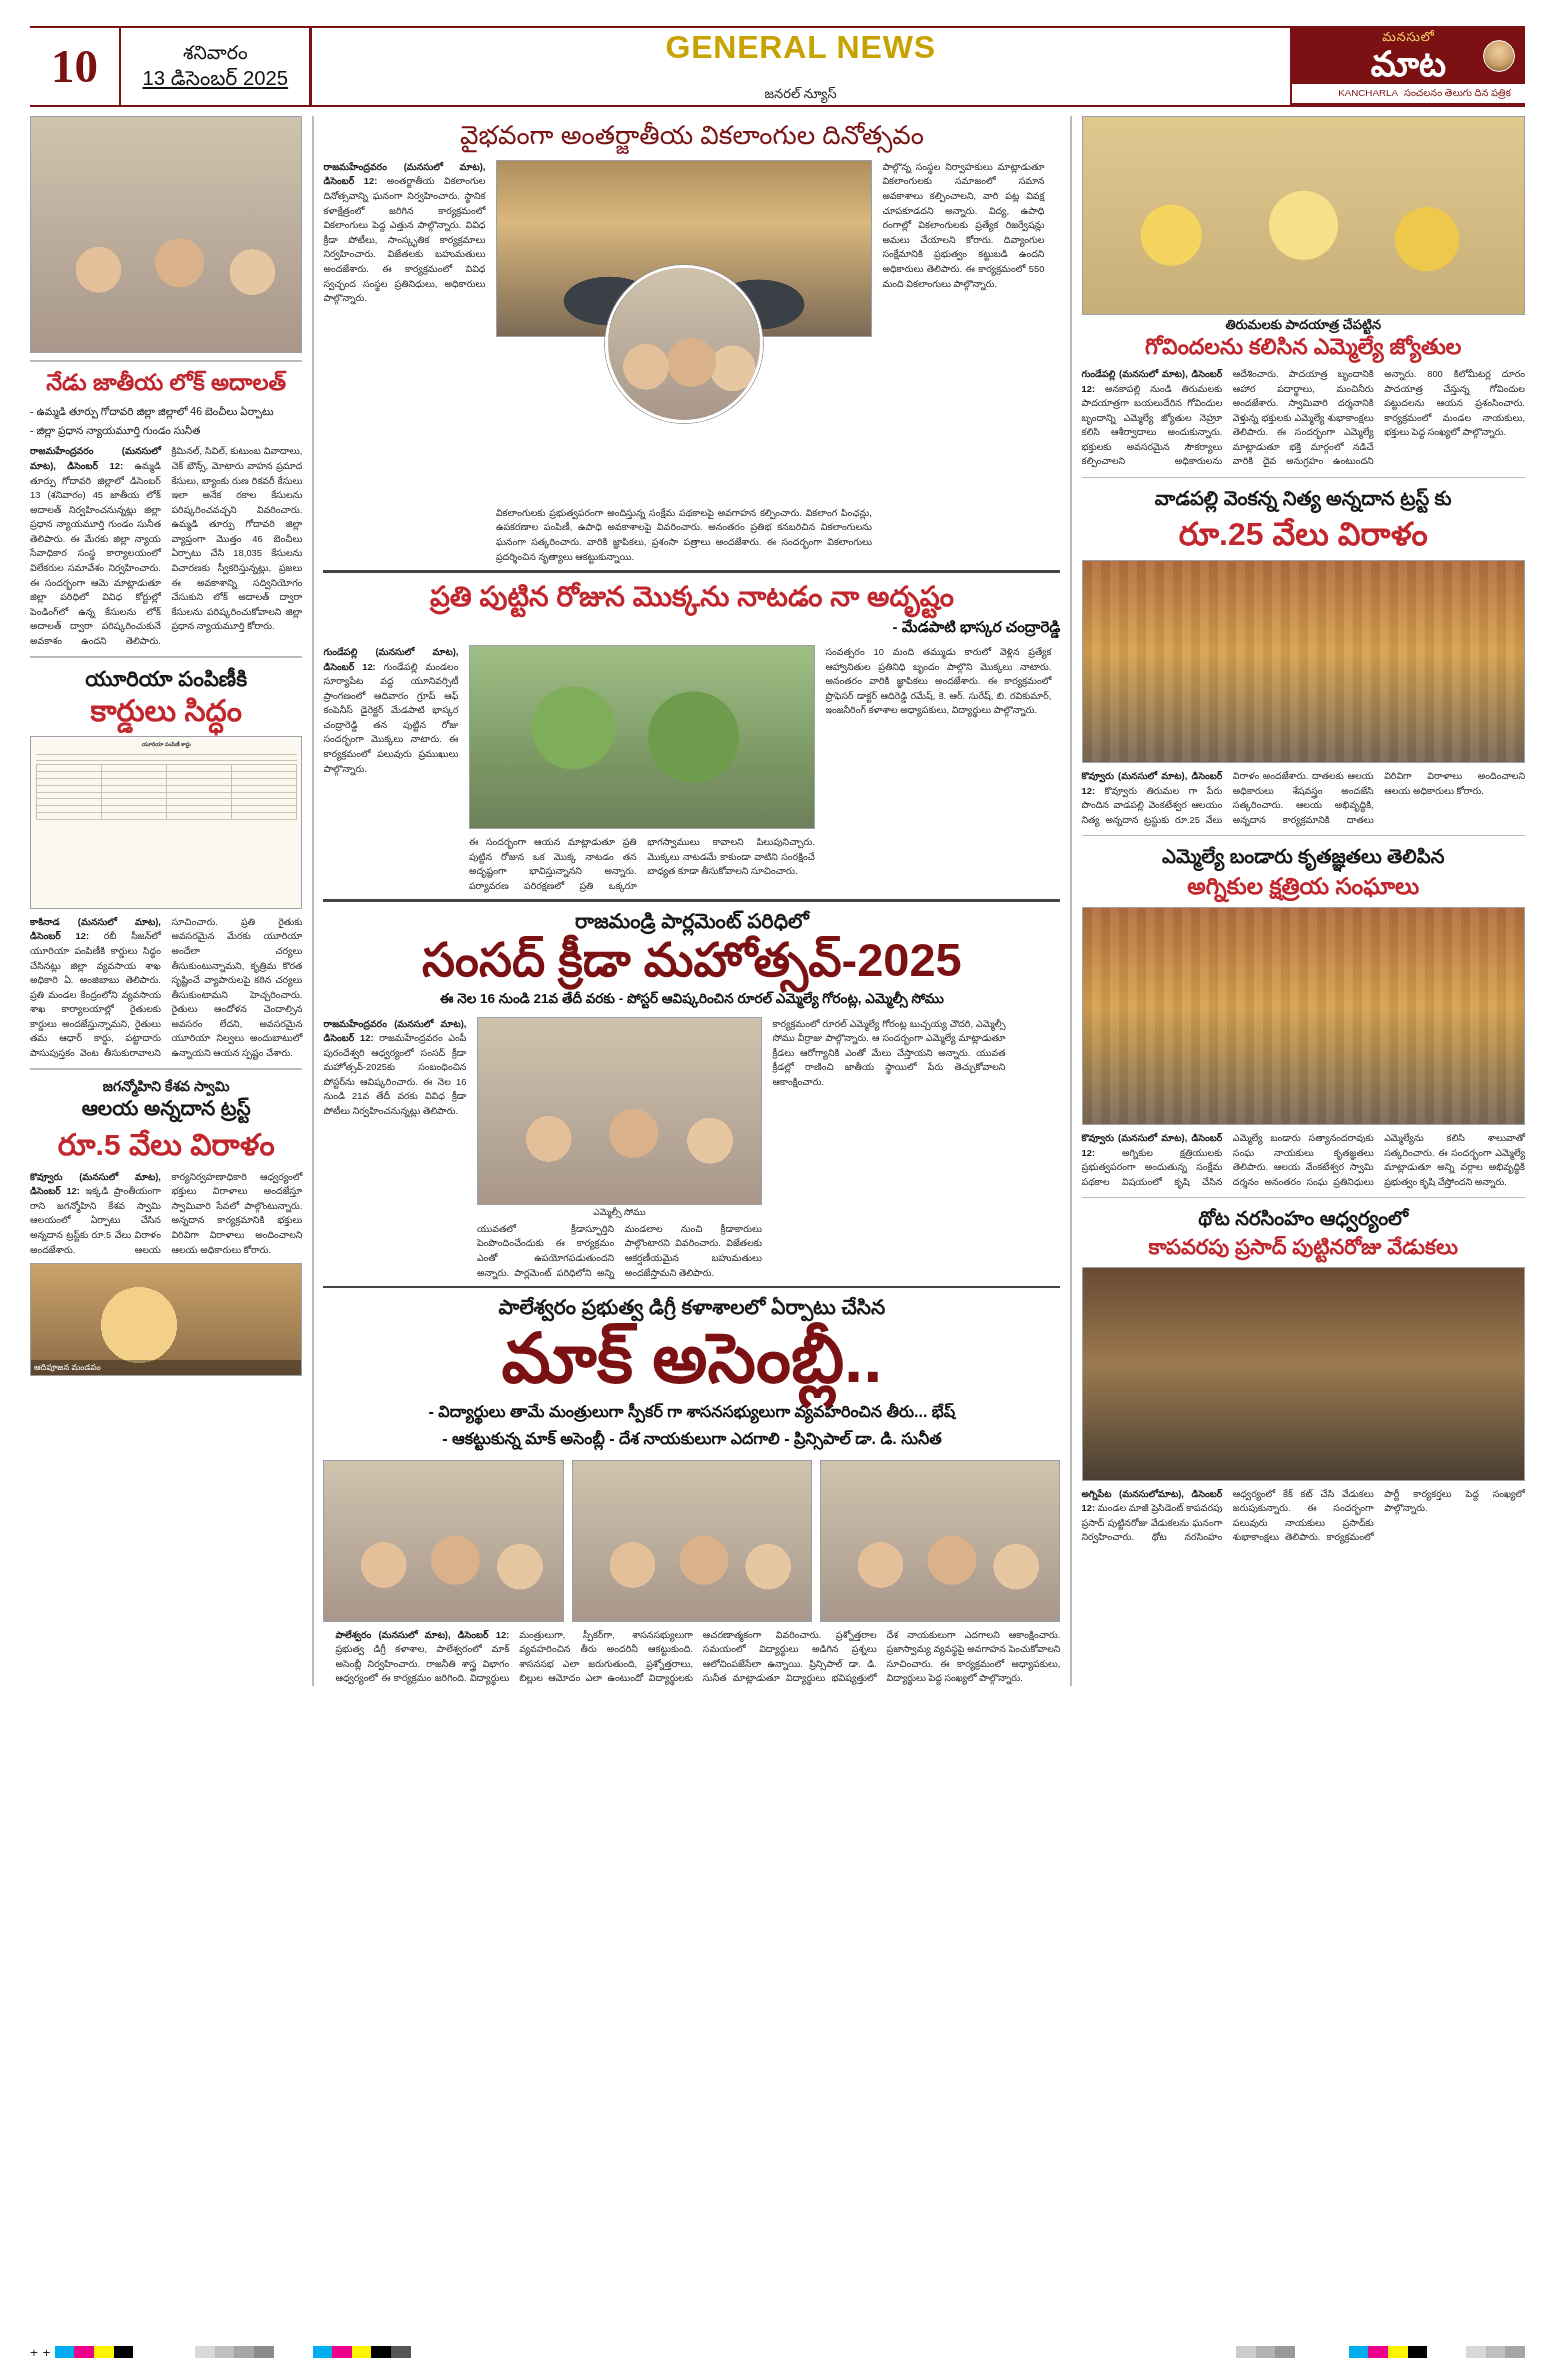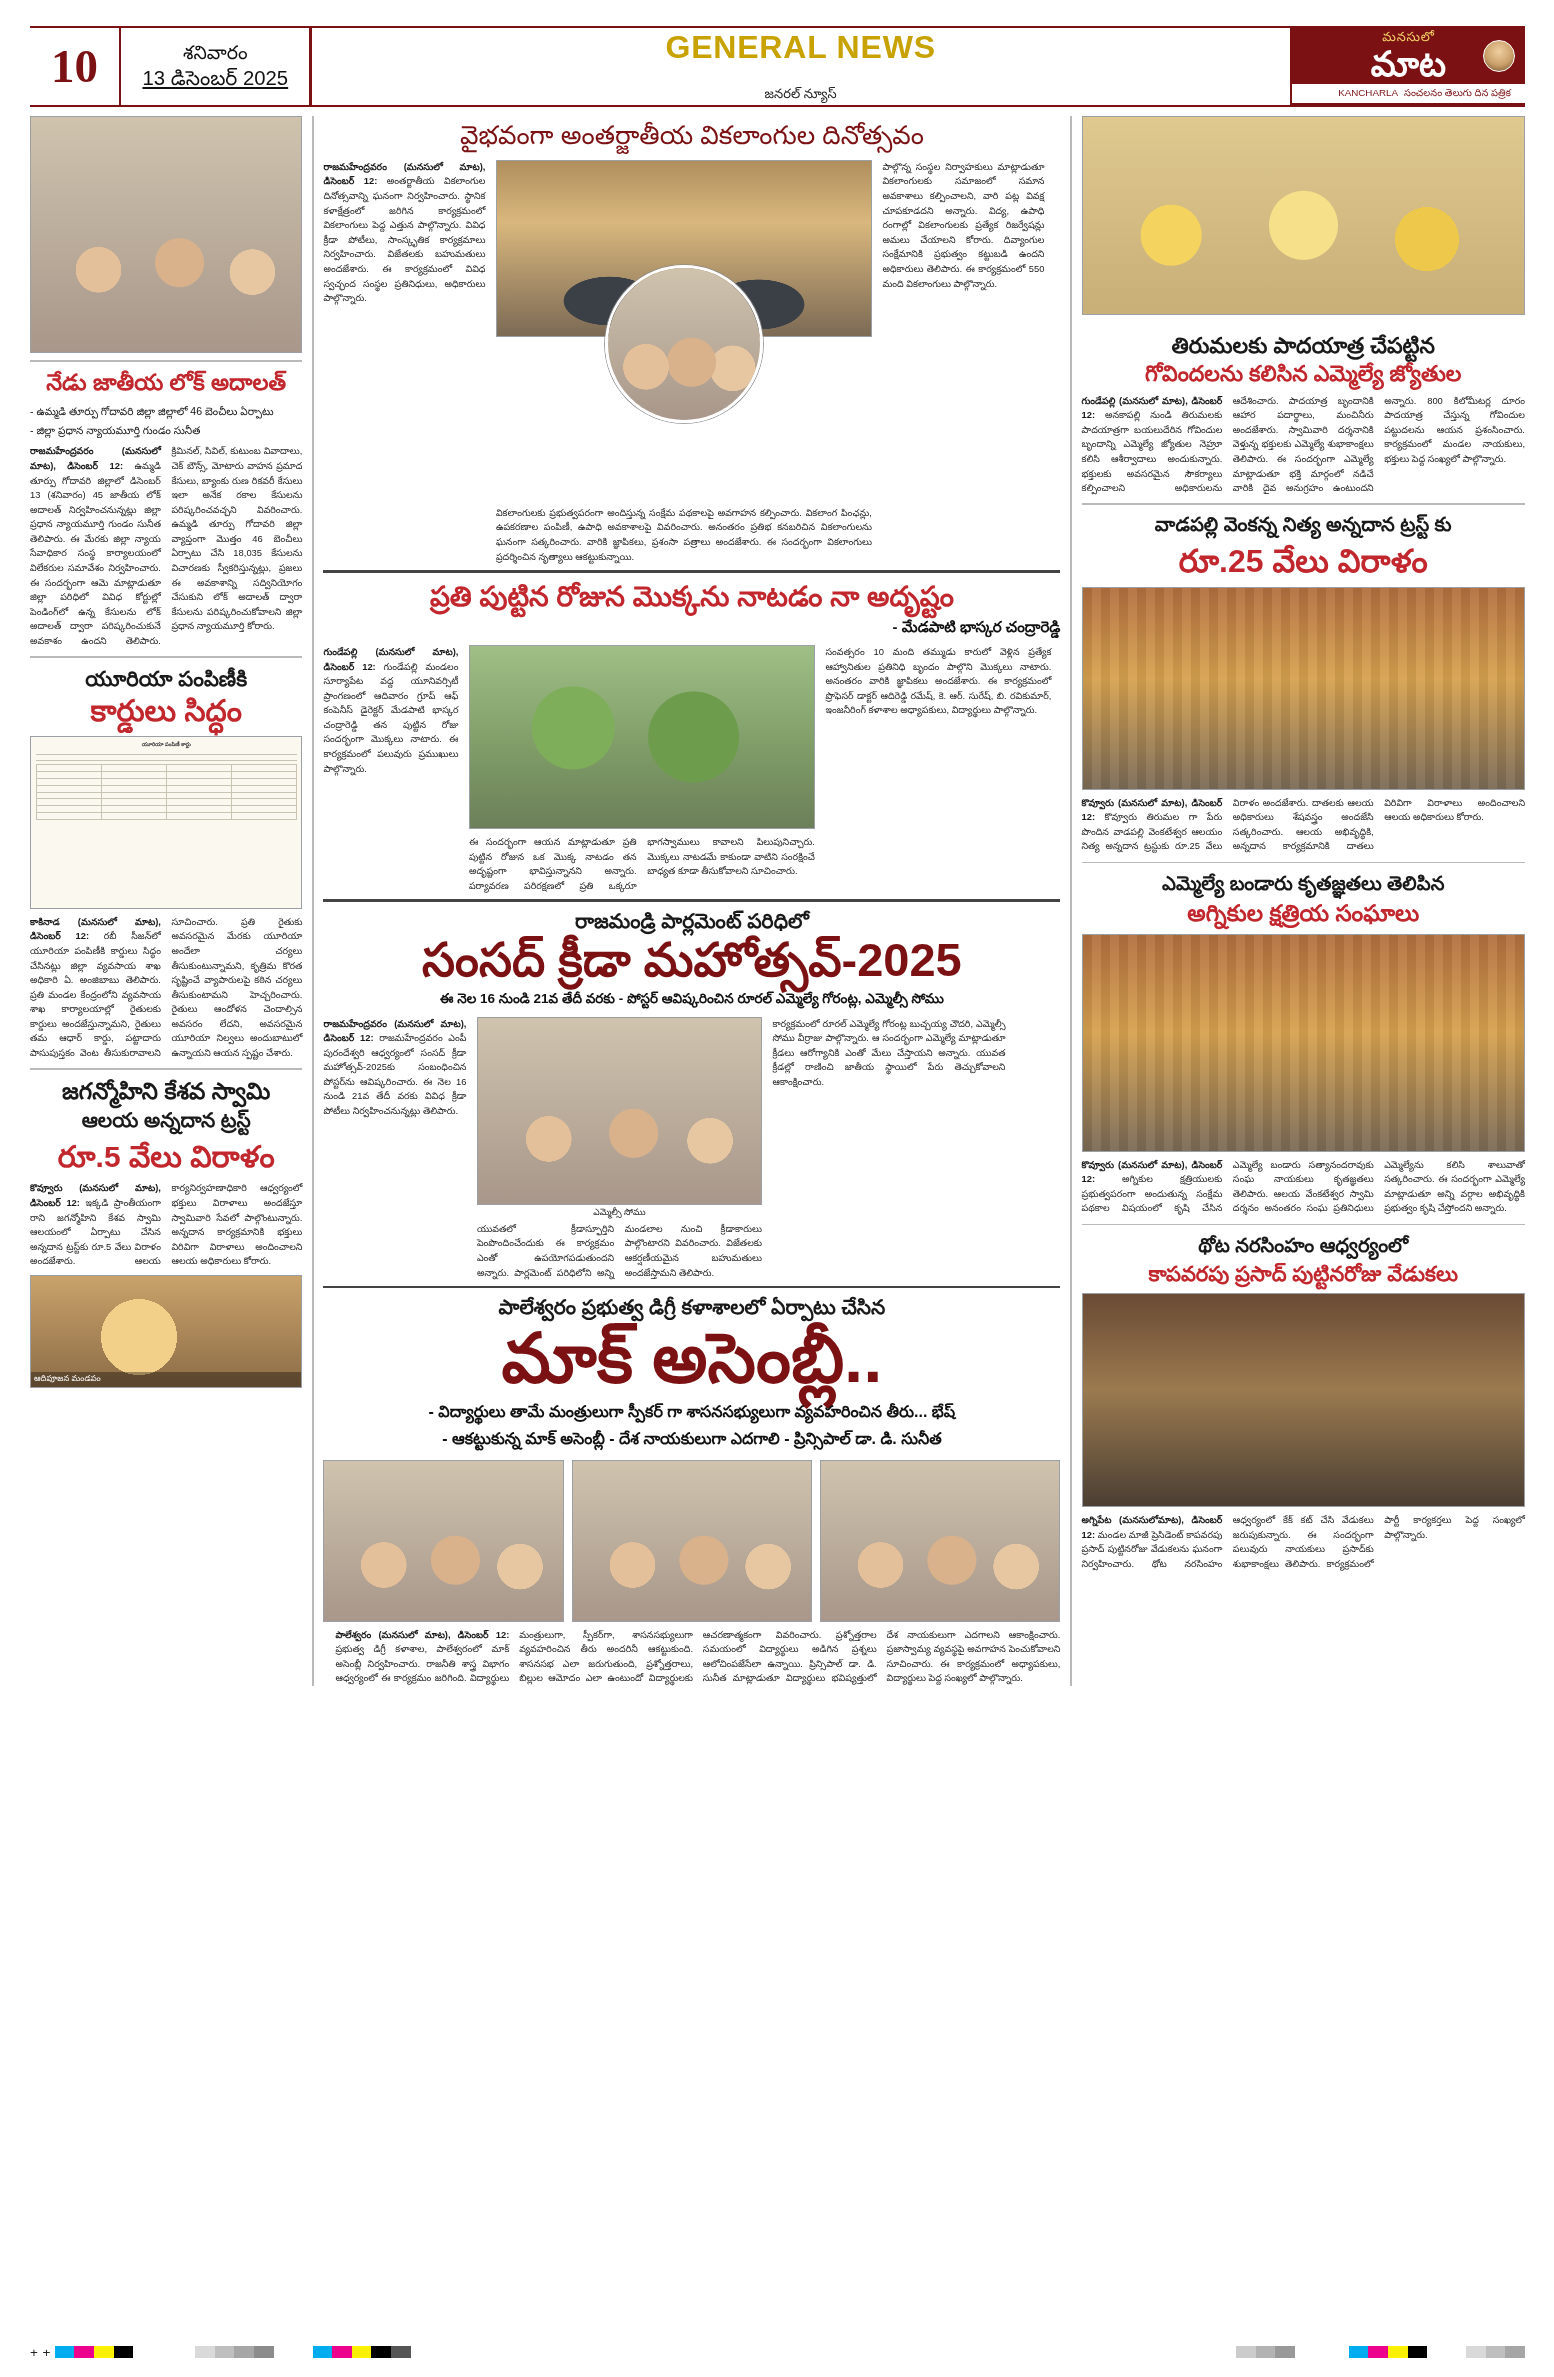--- a/index.html
+++ b/index.html
@@ -341,21 +341,21 @@
         </div>
       </div>
 
       <div class="body-text cols2 mt8">
         <span class="lead">కాకినాడ (మనసులో మాట), డిసెంబర్ 12:</span>
         <span>రబీ సీజన్‌లో యూరియా పంపిణీకి కార్డులు సిద్ధం చేసినట్లు జిల్లా వ్యవసాయ శాఖ అధికారి ఏ. అంజిబాబు తెలిపారు. ప్రతి మండల కేంద్రంలోని వ్యవసాయ శాఖ కార్యాలయాల్లో రైతులకు కార్డులు అందజేస్తున్నామని, రైతులు తమ ఆధార్ కార్డు, పట్టాదారు పాసుపుస్తకం వెంట తీసుకురావాలని సూచించారు. ప్రతి రైతుకు అవసరమైన మేరకు యూరియా అందేలా చర్యలు తీసుకుంటున్నామని, కృత్రిమ కొరత సృష్టించే వ్యాపారులపై కఠిన చర్యలు తీసుకుంటామని హెచ్చరించారు. రైతులు ఆందోళన చెందాల్సిన అవసరం లేదని, అవసరమైన యూరియా నిల్వలు అందుబాటులో ఉన్నాయని ఆయన స్పష్టం చేశారు.</span>
       </div>
 
       <div class="rule"></div>
 
-      <div class="hl-dark" style="font-size:23px">జగన్మోహిని కేశవ స్వామి</div>
+      <div class="hl-dark" style="font-size:14px">జగన్మోహిని కేశవ స్వామి</div>
       <div class="hl-dark" style="font-size:20.3px">ఆలయ అన్నదాన ట్రస్ట్</div>
       <div class="hl-red" style="font-size:30px; margin-top:4.5px">రూ.5 వేలు విరాళం</div>
 
       <div class="body-text cols2 mt8">
         <span class="lead">కొవ్వూరు (మనసులో మాట), డిసెంబర్ 12:</span>
         <span>ఇక్కడి ప్రాంతీయంగా రాని జగన్మోహిని కేశవ స్వామి ఆలయంలో ఏర్పాటు చేసిన అన్నదాన ట్రస్ట్‌కు రూ.5 వేలు విరాళం అందజేశారు. ఆలయ కార్యనిర్వహణాధికారి ఆధ్వర్యంలో భక్తులు విరాళాలు అందజేస్తూ స్వామివారి సేవలో పాల్గొంటున్నారు. అన్నదాన కార్యక్రమానికి భక్తులు విరివిగా విరాళాలు అందించాలని ఆలయ అధికారులు కోరారు.</span>
       </div>
 
       <div class="photo ph-temple mt8" style="height:113px">
         <div class="cap">ఆదిపూజన మండపం</div>
@@ -451,21 +451,21 @@
         <span>ప్రిన్సిపాల్ డా. డి. సునీత మాట్లాడుతూ విద్యార్థులు భవిష్యత్తులో దేశ నాయకులుగా ఎదగాలని ఆకాంక్షించారు. ప్రజాస్వామ్య వ్యవస్థపై అవగాహన పెంచుకోవాలని సూచించారు. ఈ కార్యక్రమంలో అధ్యాపకులు, విద్యార్థులు పెద్ద సంఖ్యలో పాల్గొన్నారు.</span>
       </div>
     </div>
 
     <div class="vline"></div>
 
     <div class="col colC">
 
       <div class="photo ph-yellow" style="height:199px"></div>
 
-      <div class="hl-dark" style="font-size:22px; margin-top:17px">తిరుమలకు పాదయాత్ర చేపట్టిన</div>
+      <div class="hl-dark" style="font-size:13px; margin-top:2px">తిరుమలకు పాదయాత్ర చేపట్టిన</div>
       <div class="hl-red" style="font-size:22px">గోవిందలను కలిసిన ఎమ్మెల్యే జ్యోతుల</div>
 
       <div class="body-text cols3 mt8">
         <span class="lead">గుండేపల్లి (మనసులో మాట), డిసెంబర్ 12:</span>
         <span>అనకాపల్లి నుండి తిరుమలకు పాదయాత్రగా బయలుదేరిన గోవిందుల బృందాన్ని ఎమ్మెల్యే జ్యోతుల నెహ్రూ కలిసి ఆశీర్వాదాలు అందుకున్నారు. భక్తులకు అవసరమైన సౌకర్యాలు కల్పించాలని అధికారులను ఆదేశించారు. పాదయాత్ర బృందానికి ఆహార పదార్థాలు, మంచినీరు అందజేశారు. స్వామివారి దర్శనానికి వెళ్తున్న భక్తులకు ఎమ్మెల్యే శుభాకాంక్షలు తెలిపారు. ఈ సందర్భంగా ఎమ్మెల్యే మాట్లాడుతూ భక్తి మార్గంలో నడిచే వారికి దైవ అనుగ్రహం ఉంటుందని అన్నారు. 800 కిలోమీటర్ల దూరం పాదయాత్ర చేస్తున్న గోవిందుల పట్టుదలను ఆయన ప్రశంసించారు. కార్యక్రమంలో మండల నాయకులు, భక్తులు పెద్ద సంఖ్యలో పాల్గొన్నారు.</span>
       </div>
 
       <div class="rule"></div>
 
       <div class="hl-dark" style="font-size:19.6px">వాడపల్లి వెంకన్న నిత్య అన్నదాన ట్రస్ట్ కు</div>

